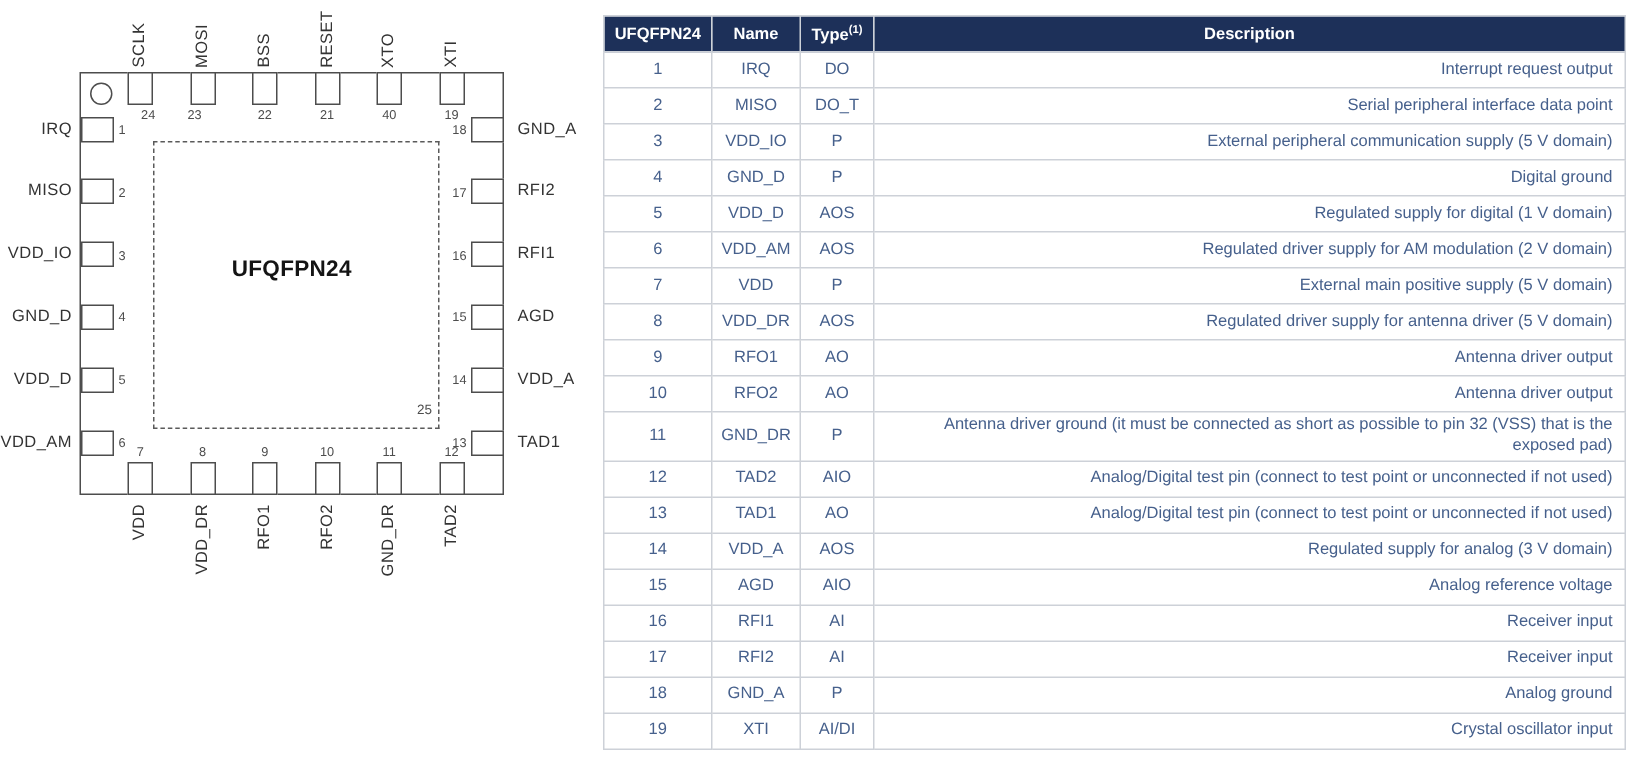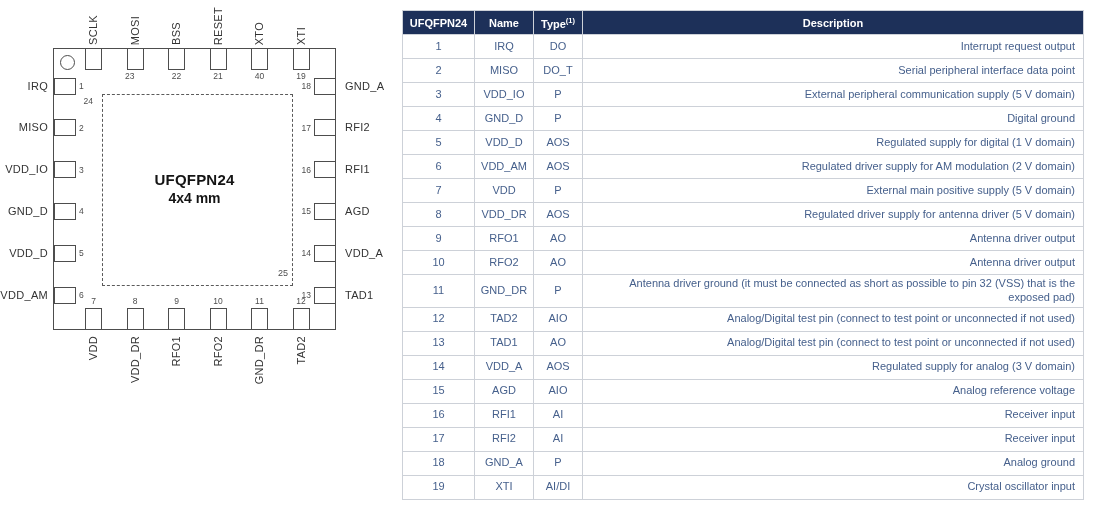--- a/index.html
+++ b/index.html
@@ -73,23 +73,22 @@
 <body>
 
 <div class="page">
 
   <div class="diagram" id="diagram">
     <div class="chip-outline"></div>
     <div class="pin1-circle"></div>
     <div class="epad"></div>
     <div class="epad-num">25</div>
     <div class="chip-title">UFQFPN24</div>
-    <div class="chip-size">4x4 mm</div>
   <div class="pad" style="left: 85px; top: 48px; width: 17px; height: 22px;"></div>
-      <div class="pnum" style="left: 83.5px; top: 71px; width: 20px; text-align: left; margin-top: 25px;">24</div>
+      <div class="pnum" style="left: 83.5px; top: 71px; width: 20px; text-align: right;">24</div>
       <div class="plabel vert" style="left: 87px; bottom: 470px;">SCLK</div>
       <div class="pad" style="left: 126.5px; top: 48px; width: 17px; height: 22px;"></div>
       <div class="pnum" style="left: 125px; top: 71px; width: 20px; text-align: left;">23</div>
       <div class="plabel vert" style="left: 128.5px; bottom: 470px;">MOSI</div>
       <div class="pad" style="left: 168px; top: 48px; width: 17px; height: 22px;"></div>
       <div class="pnum" style="left: 166.5px; top: 71px; width: 20px; text-align: center;">22</div>
       <div class="plabel vert" style="left: 170px; bottom: 470px;">BSS</div>
       <div class="pad" style="left: 209.5px; top: 48px; width: 17px; height: 22px;"></div>
       <div class="pnum" style="left: 208px; top: 71px; width: 20px; text-align: center;">21</div>
       <div class="plabel vert" style="left: 211.5px; bottom: 470px;">RESET</div>

